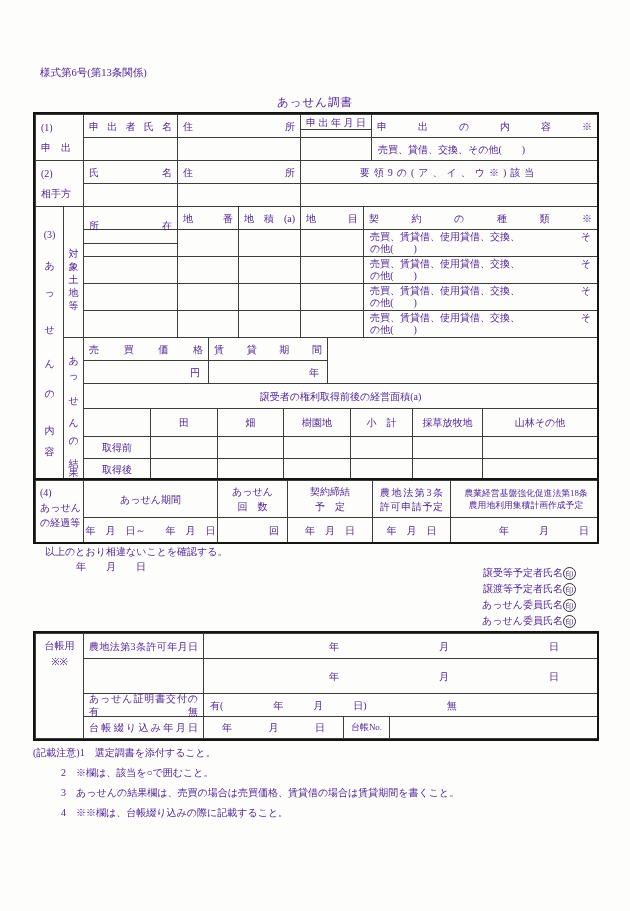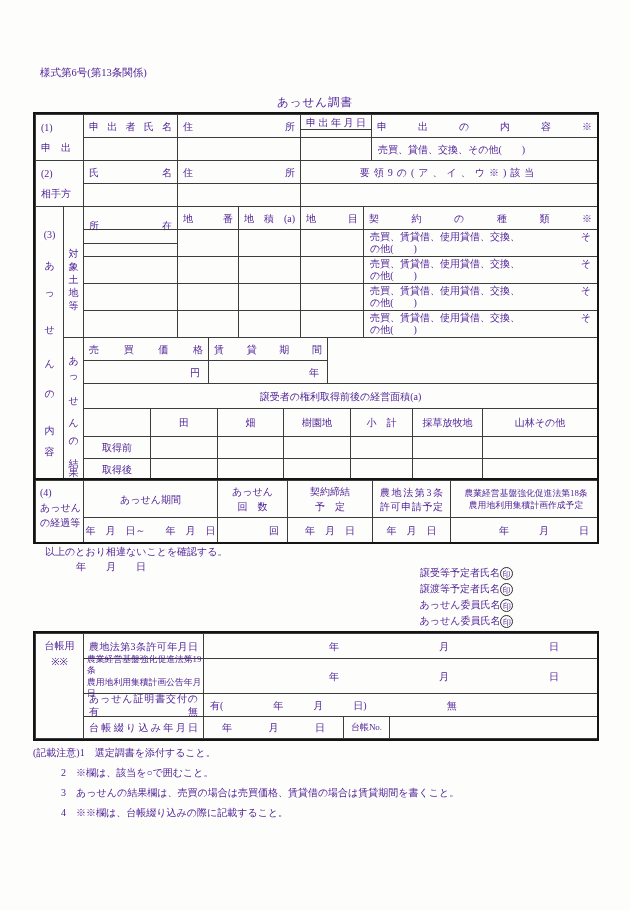--- a/index.html
+++ b/index.html
@@ -25,21 +25,21 @@
   .vt-land{letter-spacing:13px;}
   .vt-result{letter-spacing:9px;}
   .lblcell{flex-direction:column;justify-content:space-evenly;align-items:flex-start;padding-left:5px;}
   .hdr2{flex-direction:column;justify-content:center;row-gap:2px;text-align:center;}
   .hdr2col{flex-direction:column;justify-content:center;row-gap:1px;}
   .topcol{flex-direction:column;justify-content:flex-start;align-items:center;padding-top:5px;row-gap:3px;}
   .s4lbl{flex-direction:column;justify-content:flex-start;align-items:flex-start;padding:5px 0 0 4px;row-gap:2px;}
   .sm{font-size:8.8px;line-height:11px;}
   .w{width:100%;padding:1px 6px;box-sizing:border-box;font-size:10px;line-height:12.5px;}
   .l1{display:flex;justify-content:space-between;}
-  .sig{position:absolute;display:flex;justify-content:center;align-items:center;width:219px;font-size:10px;}
+  .sig{position:absolute;display:flex;justify-content:flex-end;align-items:center;width:219px;font-size:10px;}
   .seal{display:inline-block;width:13px;height:13px;border:1.2px solid #2c2c2c;border-radius:50%;
         font-size:8px;line-height:13px;text-align:center;box-sizing:border-box;}
   .notes{position:absolute;left:33px;top:746px;width:566px;font-size:10px;}
   .notes div{margin-bottom:6px;white-space:pre;}
   .notes .ind{padding-left:28px;}
   .title{position:absolute;left:0;right:0;text-align:center;font-size:11.5px;letter-spacing:1px;}
 </style>
 </head>
 <body>
 
@@ -250,24 +250,20 @@
   <div class="c topcol" style="left:35px;top:633px;width:49px;height:106px">
     <span>台帳用</span>
     <span>※※</span>
   </div>
   <div class="c" style="left:83px;top:633px;width:121px;height:26px">
       <span class="jf">農地法第3条許可年月日</span>
     </div>
   <div class="c" style="left:203px;top:633px;width:395px;height:26px">
       <span class="jfd">年月日</span>
     </div>
-  <div class="c hdr2col sm" style="left:83px;top:658px;width:121px;height:36px;padding-left:3px">
-    <span>農業経営基盤強化促進法第19条</span>
-    <span>農用地利用集積計画公告年月日</span>
-  </div>
   <div class="c" style="left:203px;top:658px;width:395px;height:36px">
       <span class="jfd">年月日</span>
     </div>
   <div class="c" style="left:83px;top:693px;width:121px;height:24px">
       <span class="jf">あっせん証明書交付の有無</span>
     </div>
   <div class="c lt pre" style="left:203px;top:693px;width:395px;height:24px">有(　　　　　年　　　月　　　日)　　　　　　　　無</div>
   <div class="c" style="left:83px;top:716px;width:121px;height:23px">
       <span class="jf">台帳綴り込み年月日</span>
     </div>

